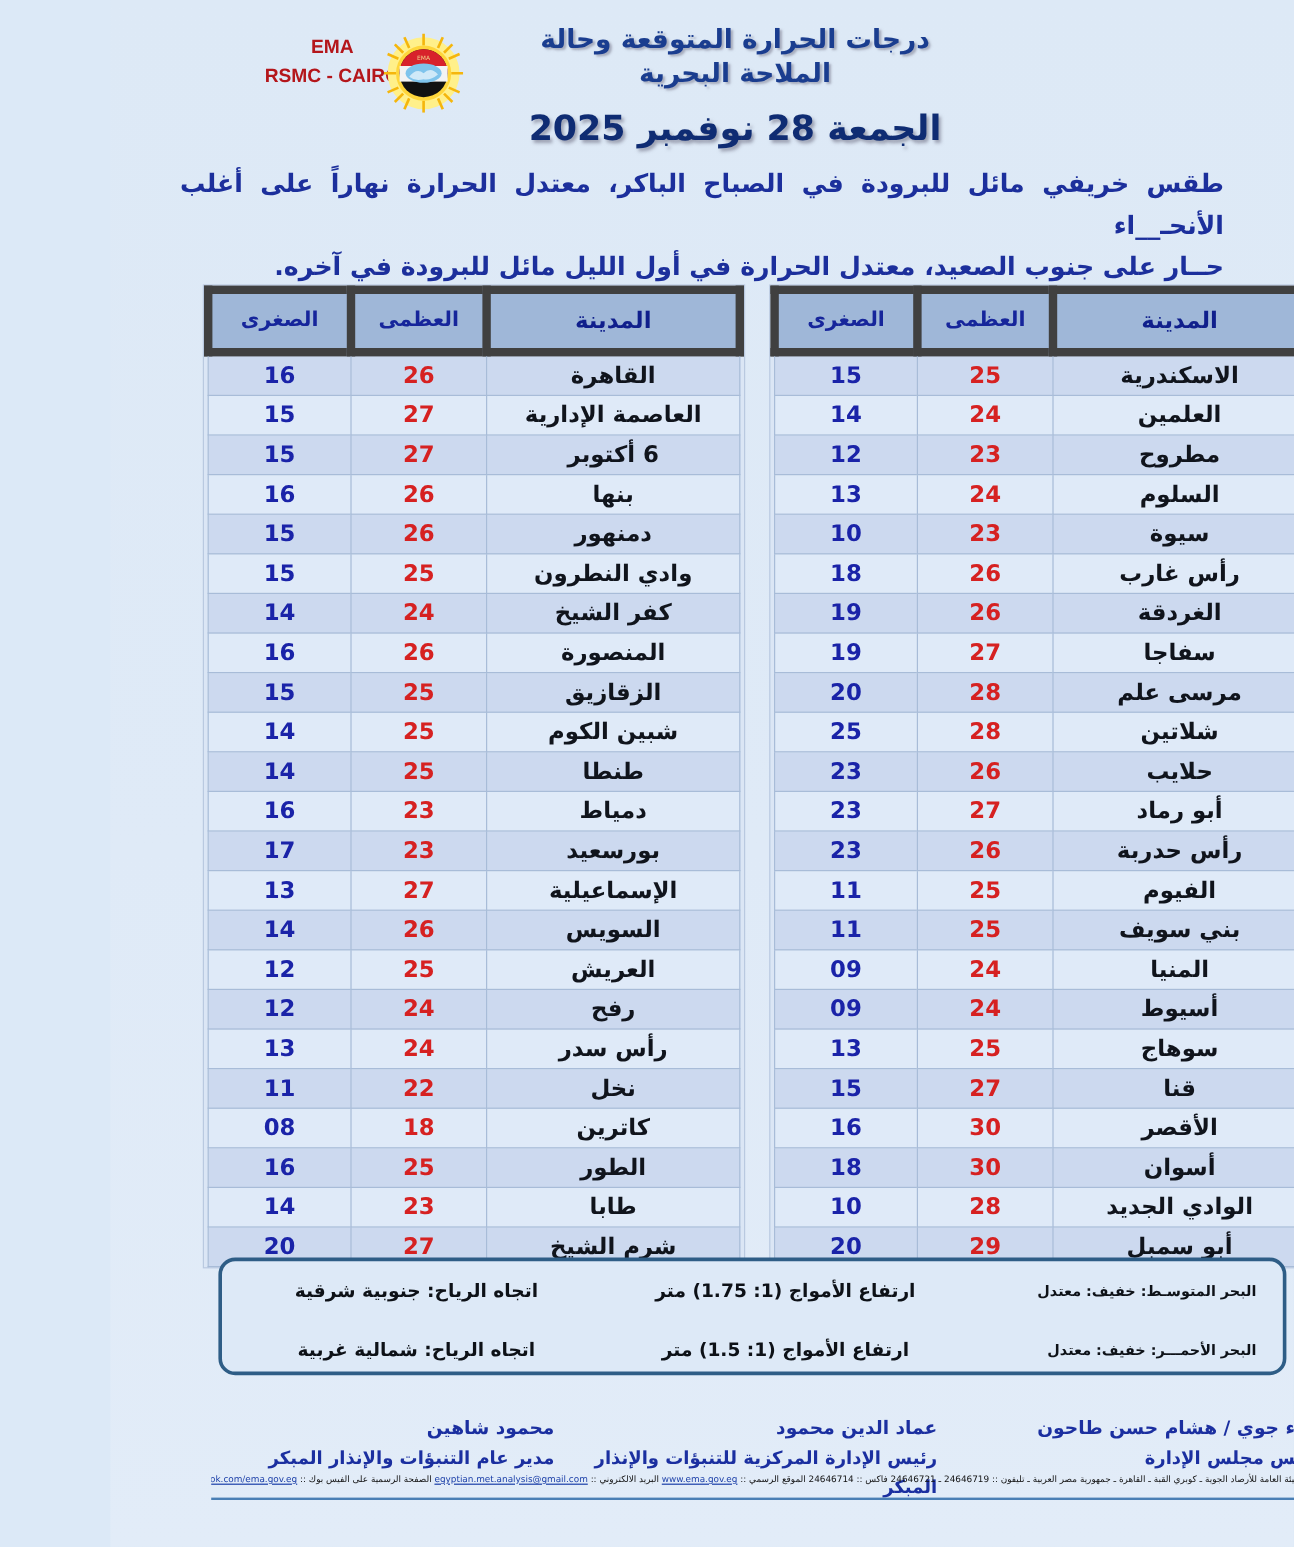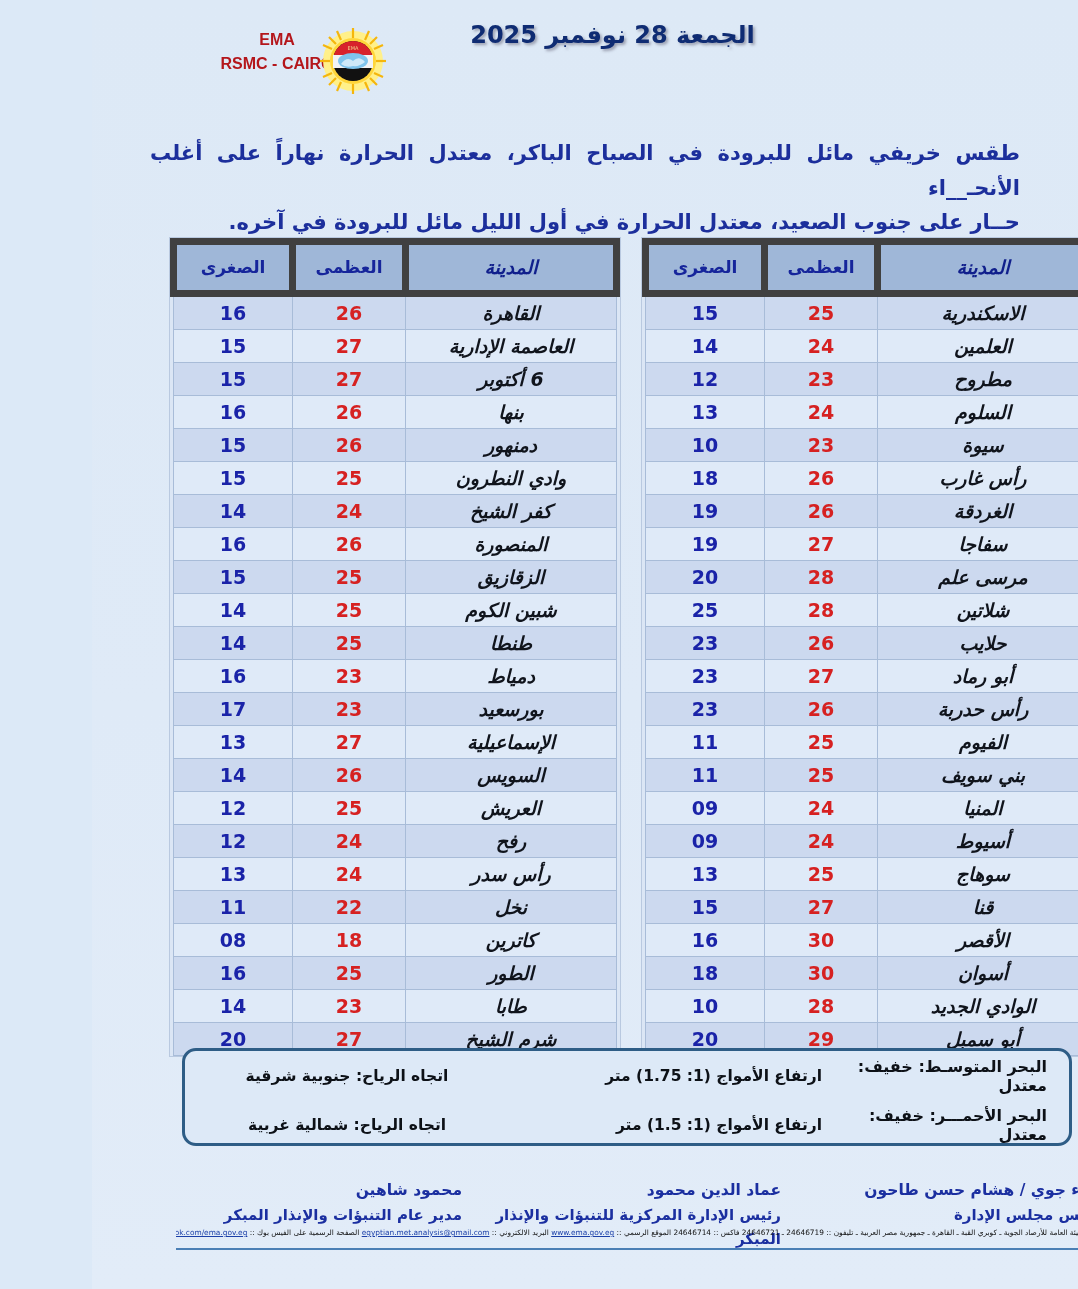--- a/index.html
+++ b/index.html
@@ -27,23 +27,23 @@
   }
   .title-block{
     position:absolute;left:318px;top:20px;width:405px;text-align:center;
   }
   .title-line1{
     font-size:22px;font-weight:bold;color:#1a3d8f;
     text-shadow:2px 2px 2px rgba(120,120,140,.55);
     line-height:1.25;
   }
   .title-line2{
-    font-size:24px;font-weight:bold;color:#0f2c73;
+    font-size:29px;font-weight:bold;color:#0f2c73;
     text-shadow:2px 2px 3px rgba(110,110,130,.6);
-    line-height:1.3;margin-top:0;
+    line-height:1.3;margin-top:14px;
   }
   .authority{
     position:absolute;right:42px;top:26px;width:300px;text-align:center;
     color:#c01a20;font-weight:bold;font-size:16.5px;line-height:1.45;
   }
   
   .summary{
     margin:14px 58px 0 58px;text-align:justify;
     color:#1c2f9c;font-weight:bold;font-size:21px;line-height:1.65;
   }
@@ -73,35 +73,35 @@
     height:22px;
   }
   table.wx tr:nth-child(odd) td{background:#ccd9ef;}
   table.wx tr:nth-child(even) td{background:#dfeaf8;}
   td.city{
     color:#10141c;font-size:18px;
     text-align:center;
   }
   td.maxv{color:#d62121;}
   td.minv{color:#1a23a8;margin-left:42px;}
-  .col-city{width:196px;font-style:italic;}
+  .col-city{width:196px;}
   .col-max{width:98px;}
   .col-min{width:104px;}
   
   .marine{
     position:absolute;left:90px;top:1048px;width:890px;height:98px;
     border:3px solid #2e5d86;border-radius:14px;
     background:#dde9f7;box-sizing:border-box;
   }
   .marine-row{
     display:flex;flex-direction:row;align-items:center;
     height:49px;padding:0 22px;box-sizing:border-box;
   }
-  .m-sea{width:225px;text-align:right;font-size:16px;font-weight:bold;color:#0d1117;}
-  .m-wave{flex:1;text-align:right;font-size:15.5px;font-weight:bold;color:#0d1117;}
+  .m-sea{width:225px;text-align:right;font-size:12px;font-weight:bold;color:#0d1117;}
+  .m-wave{flex:1;text-align:center;font-size:15.5px;font-weight:bold;color:#0d1117;}
   .m-wind{width:280px;text-align:center;font-size:15.5px;font-weight:bold;color:#0d1117;}
   
   .signs{
     position:absolute;top:1178px;left:0;width:1078px;
     display:flex;flex-direction:row-reverse;justify-content:space-between;
     padding:0 70px;box-sizing:border-box;
   }
   .sign{text-align:right;color:#1b2fa0;font-weight:bold;font-size:15px;line-height:1.6;width:300px;}
   .sign .nm{font-size:15.5px;}
   .sign .ttl{font-size:15px;}
@@ -156,20 +156,21 @@
           <path d="M13 33 A20 20 0 0 1 53 33 Z" fill="#d8222b"></path>
           <rect x="13" y="27" width="40" height="13" fill="#f3f3f3"></rect>
           <ellipse cx="33" cy="33" rx="15" ry="8" fill="#7fc4ec"></ellipse>
           <path d="M21 36 q6 -8 12 -3 q6 -6 12 1 q-6 5 -12 4 q-7 2 -12 -2 z" fill="#cfe9f8"></path>
           <text x="33" y="22" font-size="5" fill="#f1d28a" text-anchor="middle" font-family="DejaVu Sans">EMA</text>
         </g>
       </svg>
     </div>
 
     <div class="title-block">
+      <div class="title-line1">درجات الحرارة المتوقعة وحالة الملاحة البحرية</div>
       <div class="title-line2">الجمعة 28 نوفمبر 2025</div>
     </div>
 
   </div>
 
   <div class="summary">
     <div>طقس خريفي مائل للبرودة في الصباح الباكر، معتدل الحرارة نهاراً على أغلب الأنحـ__اء</div>
     <div>حــار على جنوب الصعيد، معتدل الحرارة في أول الليل مائل للبرودة في آخره.</div>
   </div>
 

